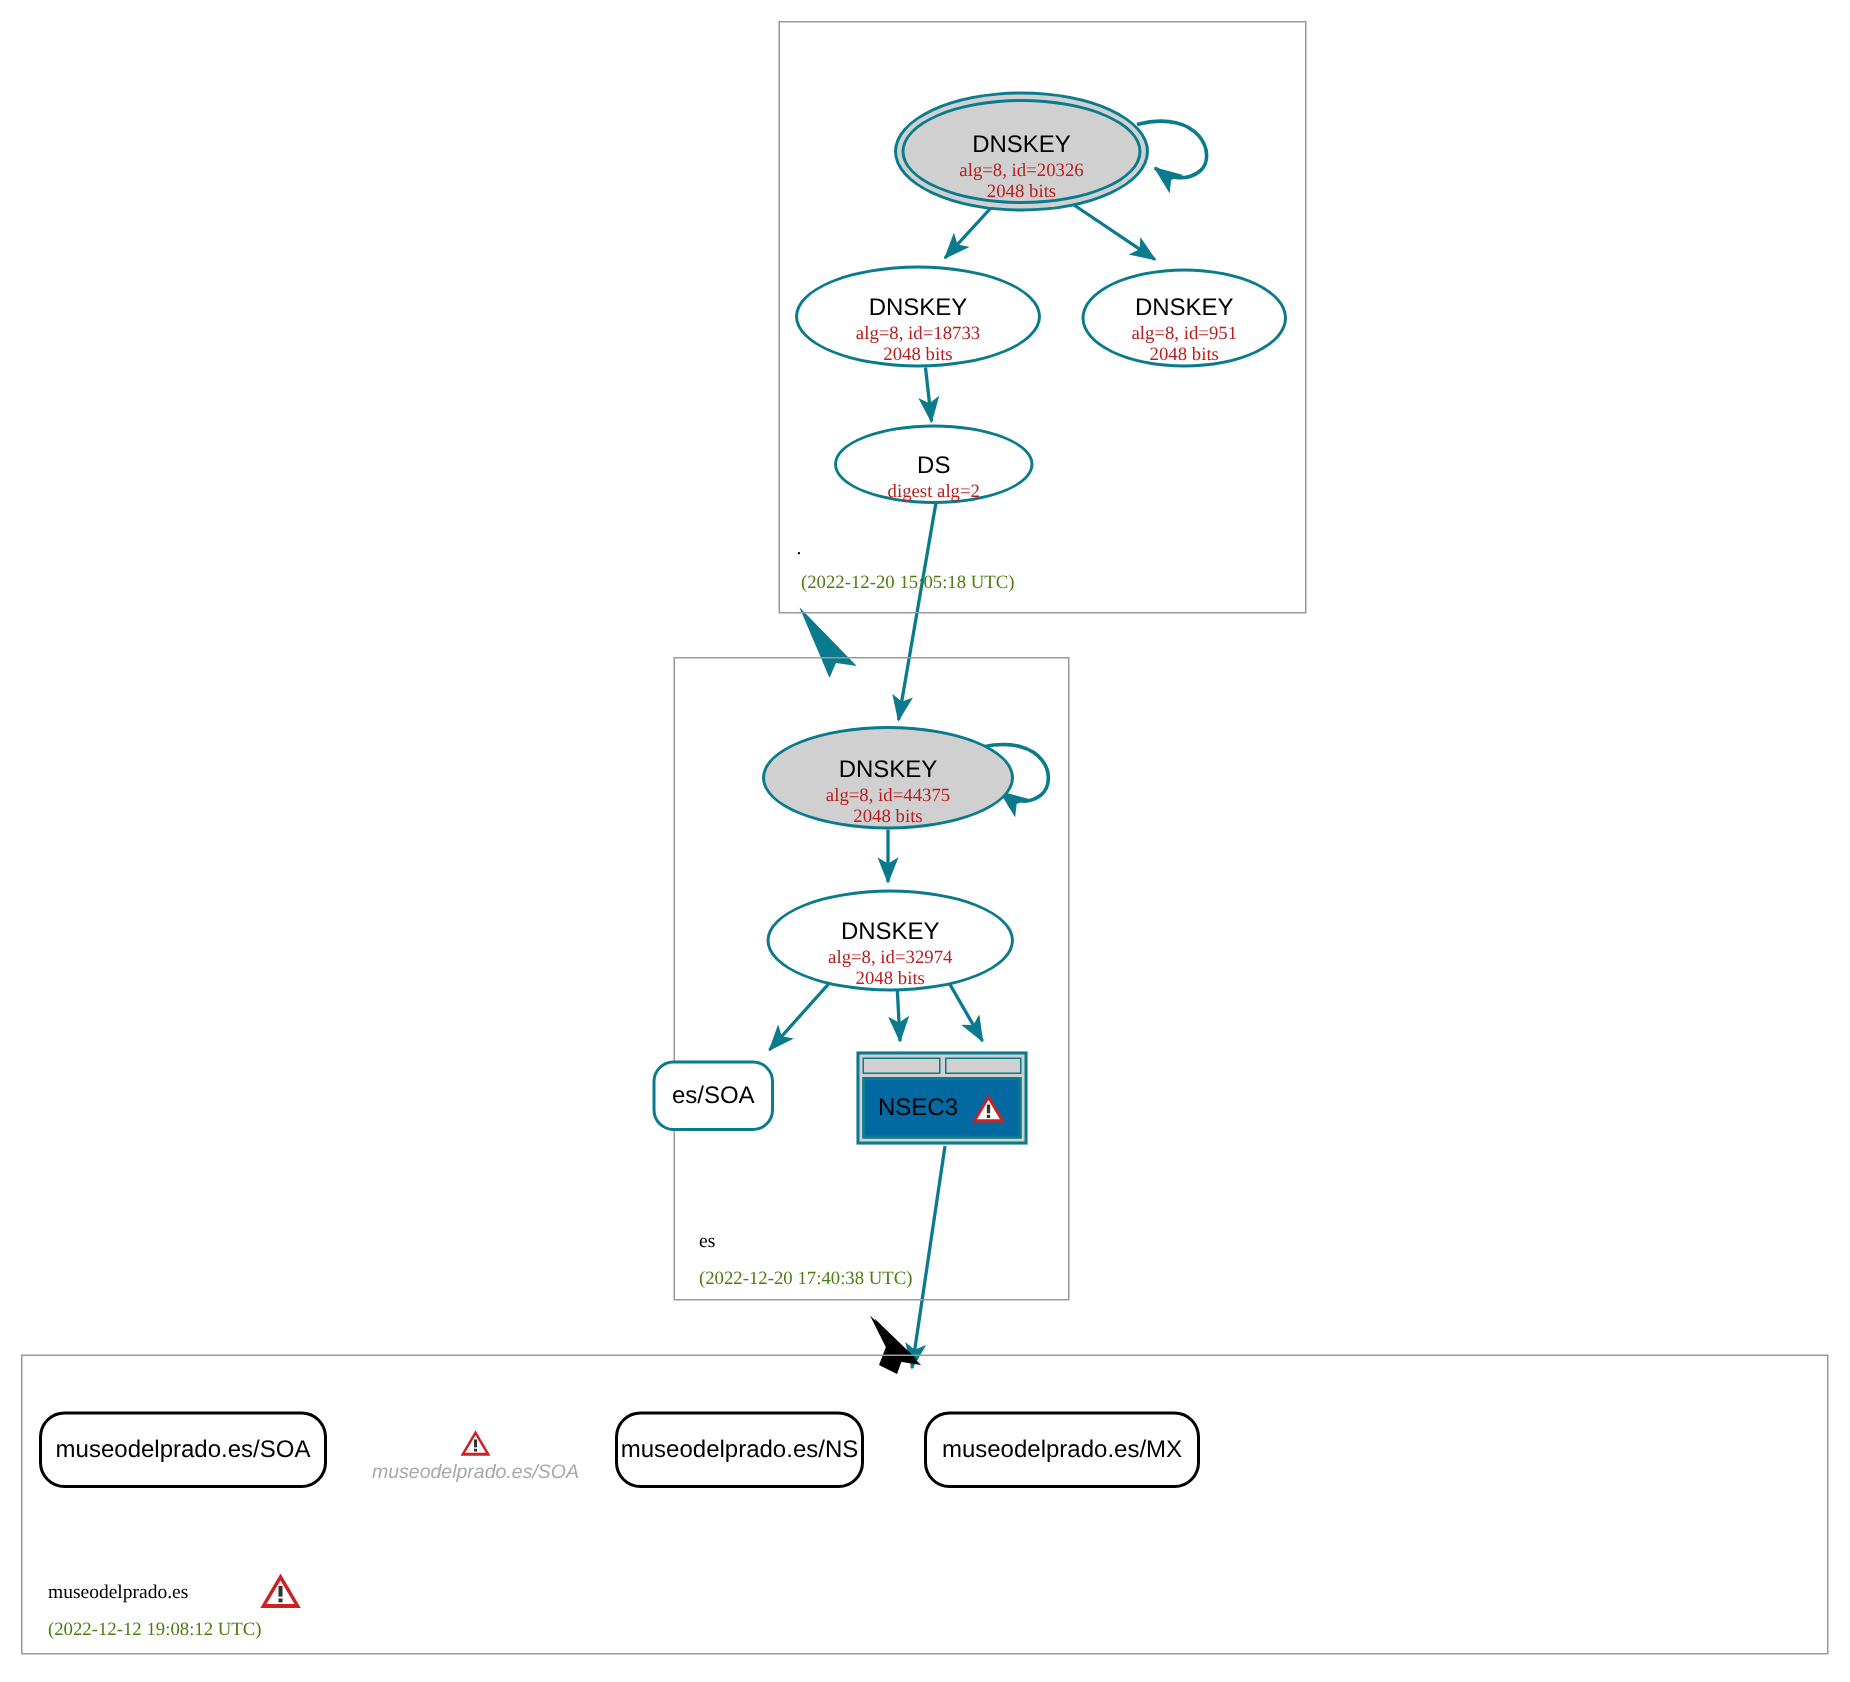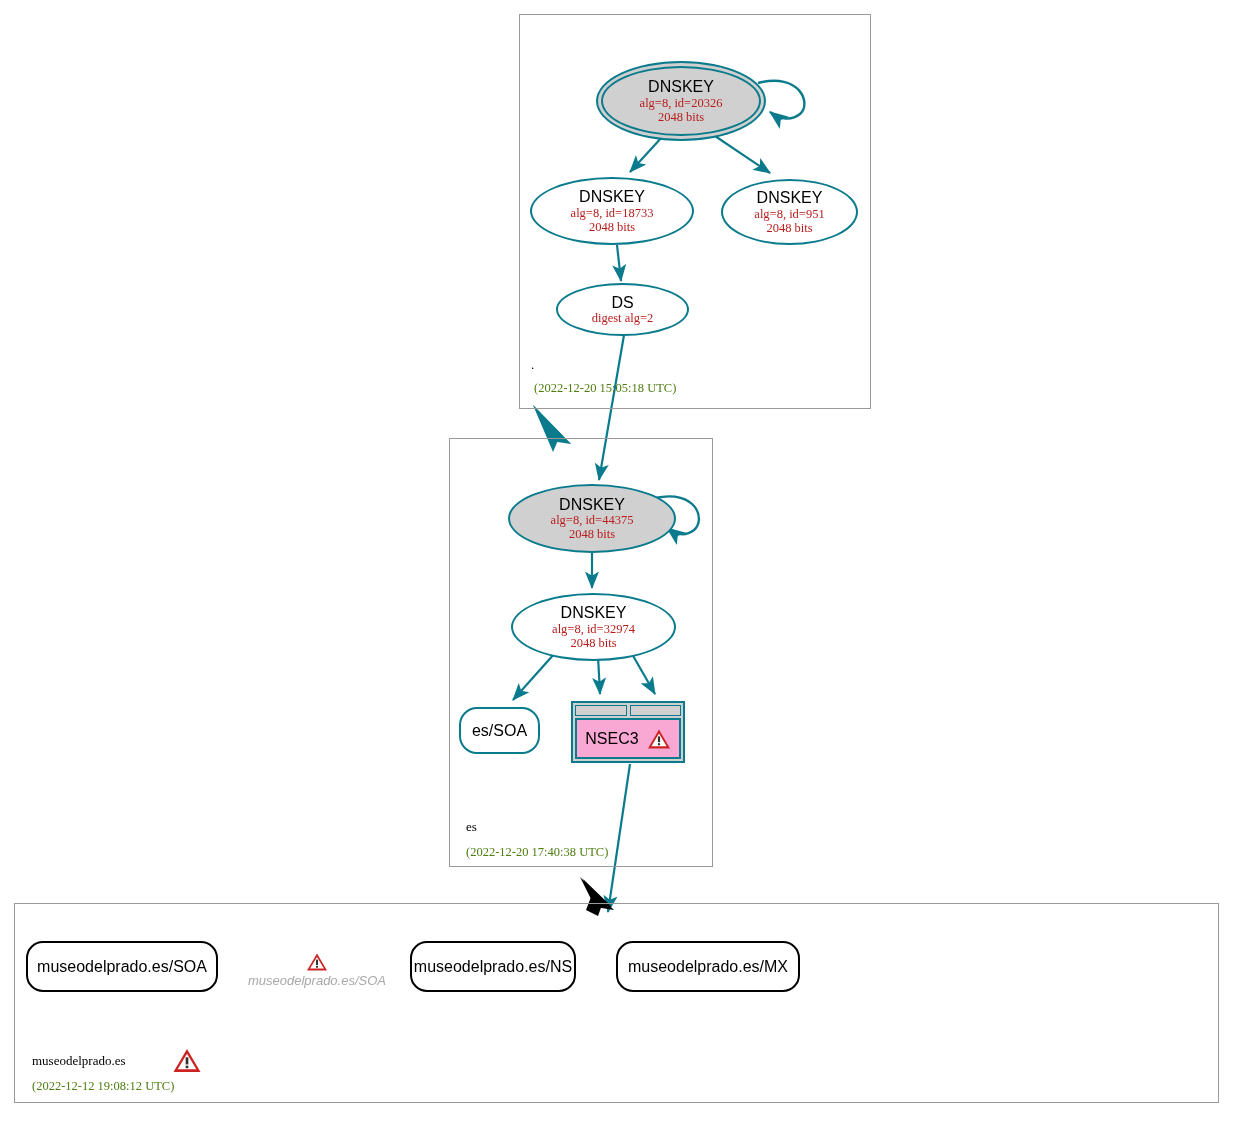--- a/index.html
+++ b/index.html
@@ -52,21 +52,21 @@
   
   .node-ellipse {
     position: absolute;
     box-sizing: border-box;
     border: 2px solid #0a7b8c;
     border-radius: 50%;
     background: #ffffff;
     display: flex;
     flex-direction: column;
     align-items: center;
-    justify-content: center;
+    justify-content: flex-end;
     text-align: center;
     line-height: 1.12;
   }
   .node-ellipse.shaded { background: #d0d0d0; }
   .node-ellipse.double {
     box-shadow: 0 0 0 3px #ffffff, 0 0 0 5px #0a7b8c;
   }
   .node-ellipse.double.shaded {
     box-shadow: 0 0 0 3px #d0d0d0, 0 0 0 5px #0a7b8c;
   }
@@ -120,21 +120,21 @@
   .nsec3-tab {
     flex: 1;
     background: #d0d0d0;
     border: 1.5px solid #0a7b8c;
     box-sizing: border-box;
   }
   .nsec3-body {
     flex: 1;
     margin: 2px;
     border: 2px solid #0a7b8c;
-    background: #f9a8d4;
+    background: #0369a1;
     display: flex;
     align-items: center;
     justify-content: center;
     gap: 8px;
     font-family: "Liberation Sans", sans-serif;
     font-size: 16px;
     color: #000000;
     box-sizing: border-box;
   }
 
@@ -241,21 +241,21 @@
     <div class="nk-sub">alg=8, id=44375</div>
     <div class="nk-sub">2048 bits</div>
   </div>
 
   <div class="node-ellipse" style="left:511px; top:593px; width:165px; height:68px;">
     <div class="nk-title">DNSKEY</div>
     <div class="nk-sub">alg=8, id=32974</div>
     <div class="nk-sub">2048 bits</div>
   </div>
 
-  <div class="node-rrset" style="left:459px; top:707px; width:81px; height:47px;border-radius:18px;">es/SOA</div>
+  <div class="node-rrset" style="left:435px; top:707px; width:81px; height:47px;">es/SOA</div>
 
   <div class="node-nsec3" style="left:571px; top:701px; width:114px; height:62px;">
     <div class="nsec3-tabs">
       <div class="nsec3-tab"></div>
       <div class="nsec3-tab"></div>
     </div>
     <div class="nsec3-body">
       <span>NSEC3</span>
       <svg class="warn-icon" width="24" height="22" viewBox="0 0 24 22">
         <path d="M12,1.6 L23,20.4 L1,20.4 Z" fill="#cc2222"></path>

